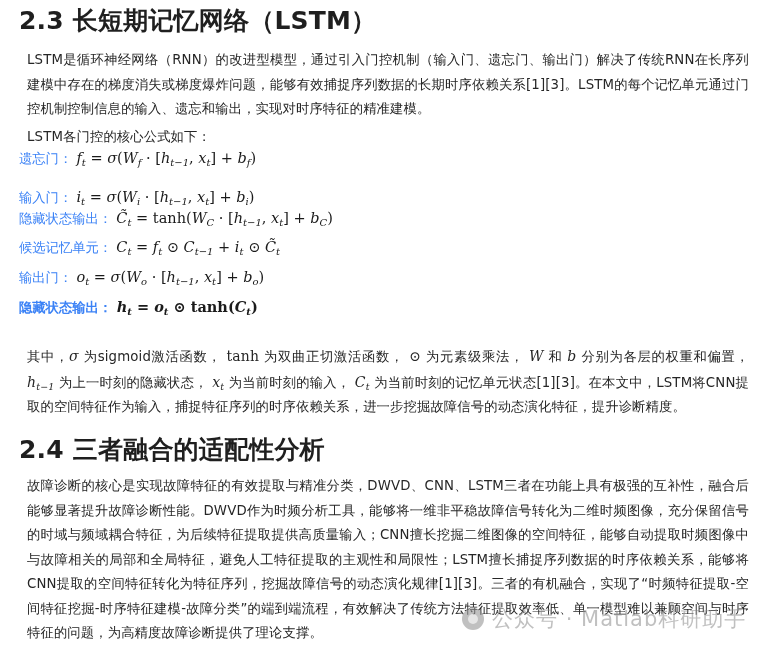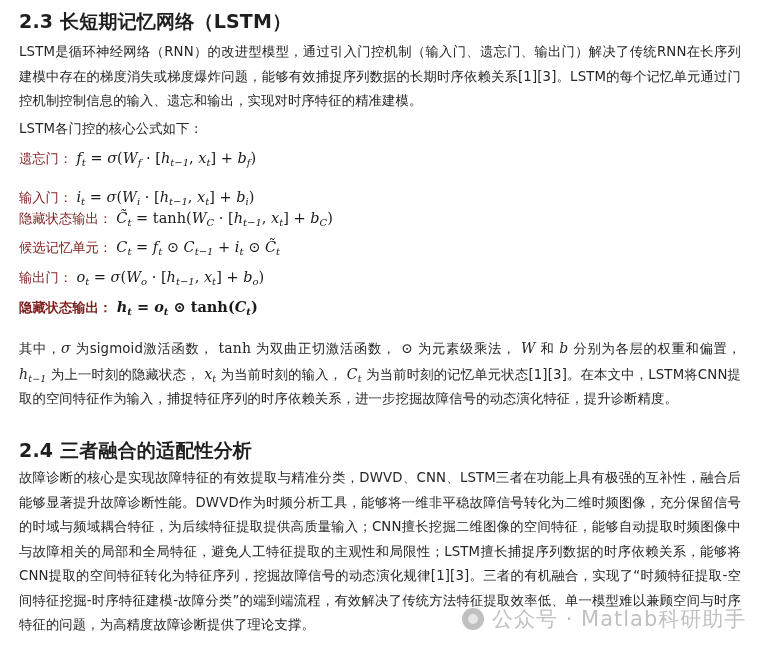--- a/index.html
+++ b/index.html
@@ -3,33 +3,33 @@
 <meta charset="utf-8">
 <style>
   html, body { margin:0; padding:0; background:#ffffff; }
   body {
     width:763px; height:649px; overflow:hidden; position:relative;
     font-family:"DejaVu Sans","Liberation Sans",sans-serif;
     color:#262626;
   }
   .page { position:absolute; left:19px; top:0; width:730px; }
   h2 {
-    margin:0; font-size:19px; font-weight:bold; color:#1f1f1f;
+    margin:0; font-size:25px; font-weight:bold; color:#1f1f1f;
     line-height:26px; letter-spacing:0.2px;
   }
   .h-23 { position:absolute; top:8px; }
   .h-24 { position:absolute; top:437px; }
   p {
-    margin:0; font-size:13.3px; line-height:24.5px; color:#262626;
+    margin:8px; font-size:13.3px; line-height:24.5px; color:#262626;
     letter-spacing:0.15px; text-align:justify;
   }
   .para1 { position:absolute; top:40px; width:722px; }
   .formula-intro { position:absolute; top:117px; }
   .formula { position:absolute; font-size:13.3px; line-height:22px; white-space:nowrap; }
-  .formula .label { color:#7f1d1d; }
+  .formula .label { color:#3b82f6; }
   .math { font-family:"DejaVu Serif","Liberation Serif",serif; font-style:italic; font-size:14.5px; color:#1a1a1a;margin-top:27px; }
   .math .up { font-style:normal; }
   .math sub { font-size:10px; vertical-align:-3px; line-height:0; }
   .f1 { top:147px; } .f2 { top:186px; } .f3 { top:207px; }
   .f4 { top:236px; } .f5 { top:266px; } .f6 { top:296px;font-weight:bold; }
   .para2 { position:absolute; top:336px; width:722px; }
   .para3 { position:absolute; top:466px; width:722px; }
   .inline-math { font-family:"DejaVu Serif","Liberation Serif",serif; font-style:italic; font-size:14px; }
   .inline-math.up { font-style:normal; }
   .inline-math sub { font-size:9.5px; vertical-align:-3px; line-height:0; }

